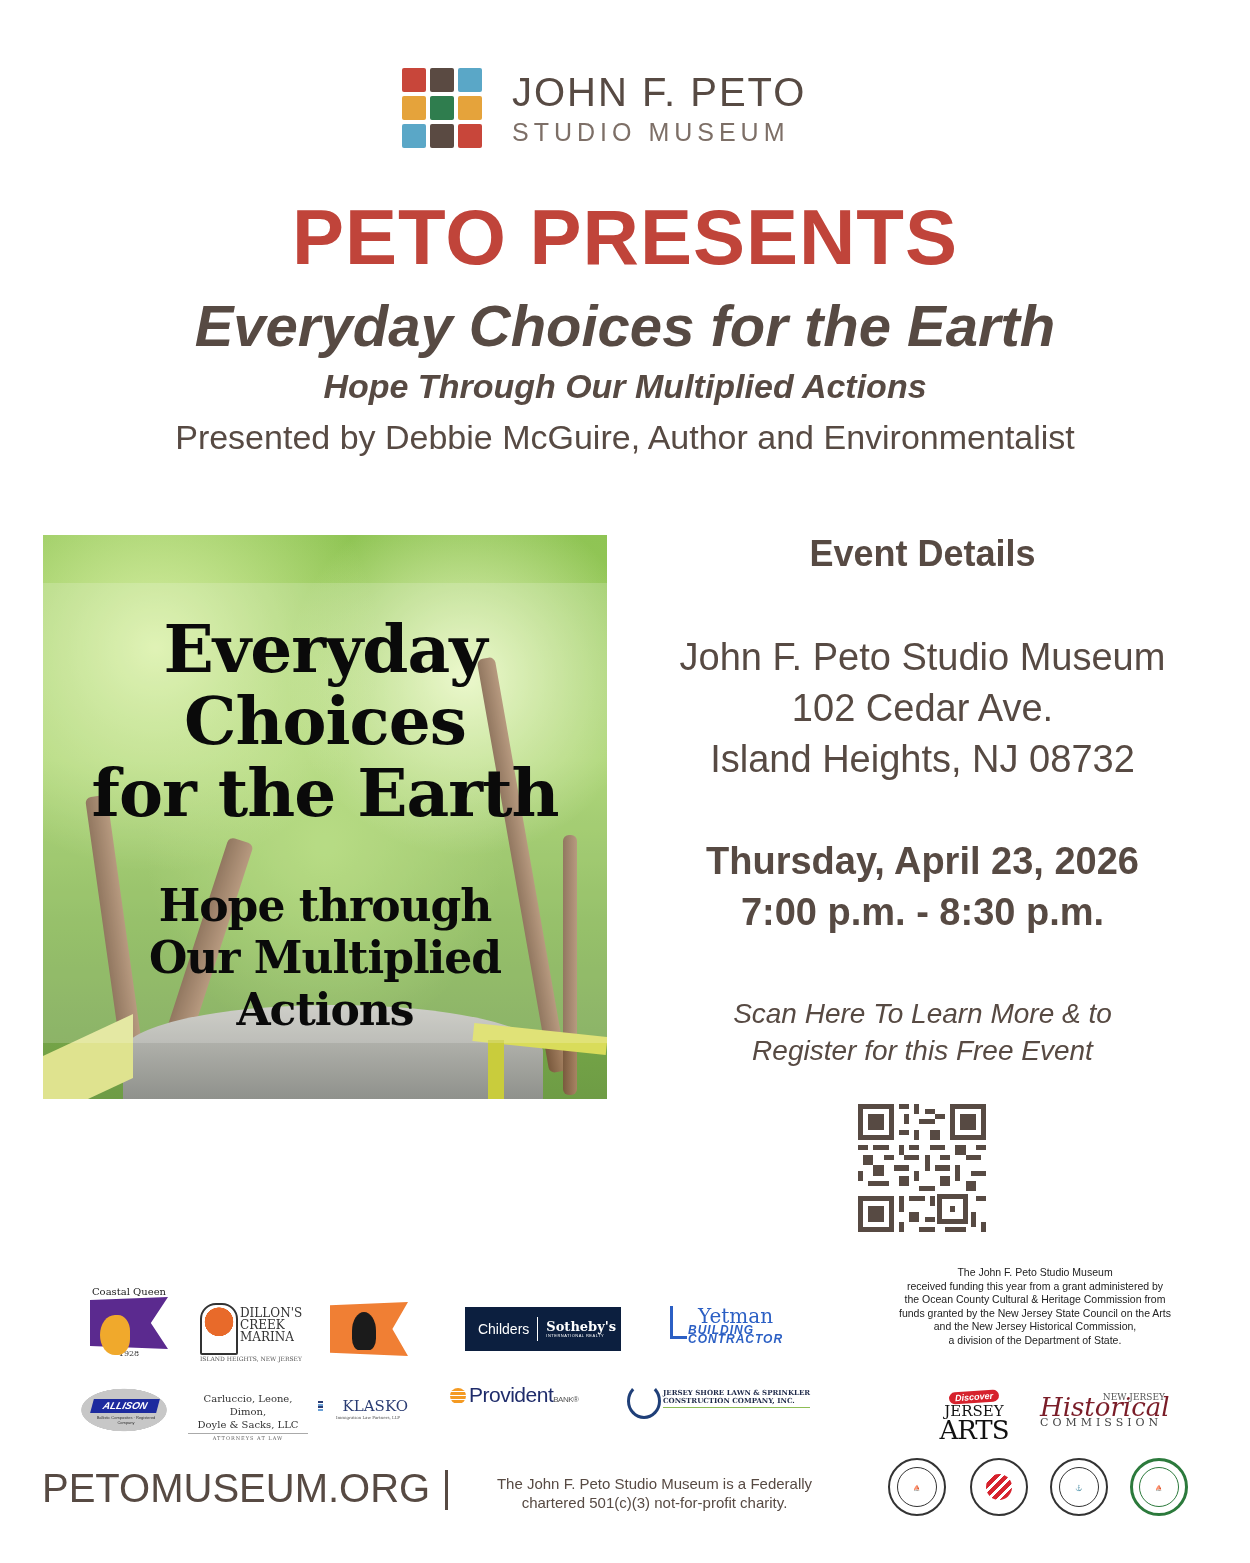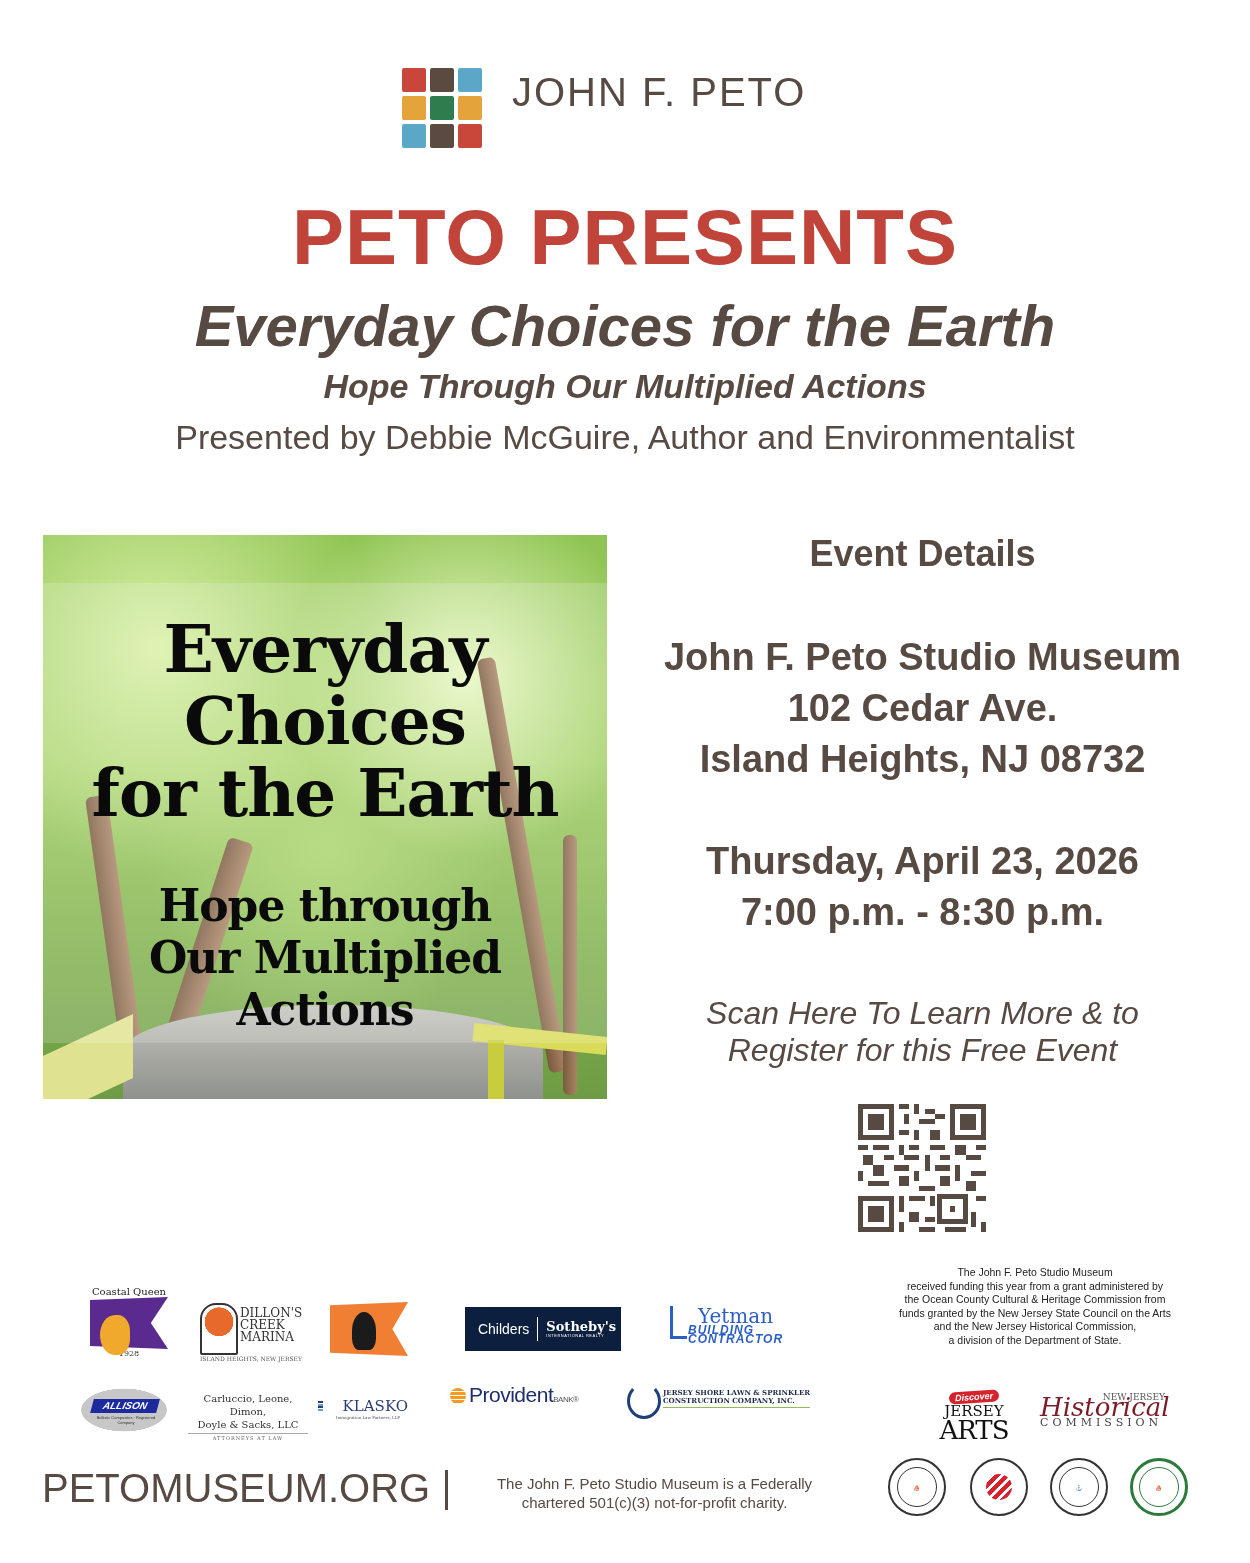--- a/index.html
+++ b/index.html
@@ -31,23 +31,23 @@
   .feature .path { position:absolute; left:80px; top:470px; width:420px; height:94px; background:linear-gradient(180deg,#c4c4bd,#8f918c); border-radius:60% 60% 0 0; }
   .feature .rail-l { position:absolute; left:0; top:500px; width:90px; height:64px; background:#dfe38f; transform:skewY(-25deg); }
   .feature .rail-r { position:absolute; left:430px; top:495px; width:134px; height:18px; background:#d9dc5a; transform:rotate(6deg); }
   .feature .post-r { position:absolute; left:445px; top:505px; width:16px; height:60px; background:#c9cc3c; }
   .feature-text { position:absolute; left:0; width:564px; text-align:center; font-family:"DejaVu Serif", serif; font-weight:bold; color:#0a0a0a; }
   .ft1 { top:78px; font-size:66px; line-height:72px; letter-spacing:-1px; }
   .ft2 { top:345px; font-size:44px; line-height:52px; letter-spacing:-1px; }
 
   
   .ed-head { left:620px; width:605px; top:533px; font-size:36px; font-weight:bold; color:#574a43; }
-  .ed-venue { left:620px; width:605px; top:632px; font-size:38px; font-weight:bold; line-height:51px; color:#574a43; }
+  .ed-venue { left:620px; width:605px; top:632px; font-size:38px; font-weight:normal; line-height:51px; color:#574a43; }
   .ed-date { left:620px; width:605px; top:836px; font-size:38px; font-weight:bold; line-height:51px; color:#574a43; }
-  .ed-scan { left:620px; width:605px; top:995px; font-size:32px; font-style:italic; line-height:37px; color:#574a43; }
+  .ed-scan { left:620px; width:605px; top:995px; font-size:28px; font-style:italic; line-height:37px; color:#574a43; }
   .qr { left:858px; top:1104px; width:128px; height:128px; }
 
   
   .sponsor { position:absolute; }
   .cq-label { font-family:"DejaVu Serif", serif; font-size:10px; color:#222; }
   .cq-flag { width:78px; height:52px; background:#5b2a8f; clip-path:polygon(0 6%,100% 0,78% 50%,100% 100%,0 94%); }
   .cq-face { position:absolute; left:10px; top:18px; width:30px; height:40px; background:#f0a92c; border-radius:50% 40% 40% 50%; }
   .cq-year { font-family:"DejaVu Serif", serif; font-size:8px; color:#333; }
 
   .dillon-badge { width:34px; height:48px; border:2px solid #333; border-radius:16px 16px 2px 2px; background:radial-gradient(circle at 50% 35%, #e86a2a 0 40%, #fff 41%); }
@@ -115,20 +115,21 @@
       <span style="background: rgb(90, 74, 66);"></span>
       <span style="background: rgb(90, 167, 199);"></span>
     <span style="background: rgb(229, 163, 59);"></span>
       <span style="background: rgb(47, 125, 78);"></span>
       <span style="background: rgb(229, 163, 59);"></span>
     <span style="background: rgb(90, 167, 199);"></span>
       <span style="background: rgb(90, 74, 66);"></span>
       <span style="background: rgb(200, 70, 58);"></span>
   </div>
   <div class="logo-text1">JOHN F. PETO</div>
+  <div class="logo-text2">STUDIO MUSEUM</div>
 </div>
 
 <div class="abs center title">PETO PRESENTS</div>
 <div class="abs center subtitle">Everyday Choices for the Earth</div>
 <div class="abs center tagline">Hope Through Our Multiplied Actions</div>
 <div class="abs center presenter">Presented by Debbie McGuire, Author and Environmentalist</div>
 
 <div class="abs feature">
   <div class="trunk" style="left:60px;top:260px;width:22px;height:260px;transform:rotate(-8deg);"></div>
   <div class="trunk" style="left:150px;top:300px;width:26px;height:230px;transform:rotate(18deg);"></div>

